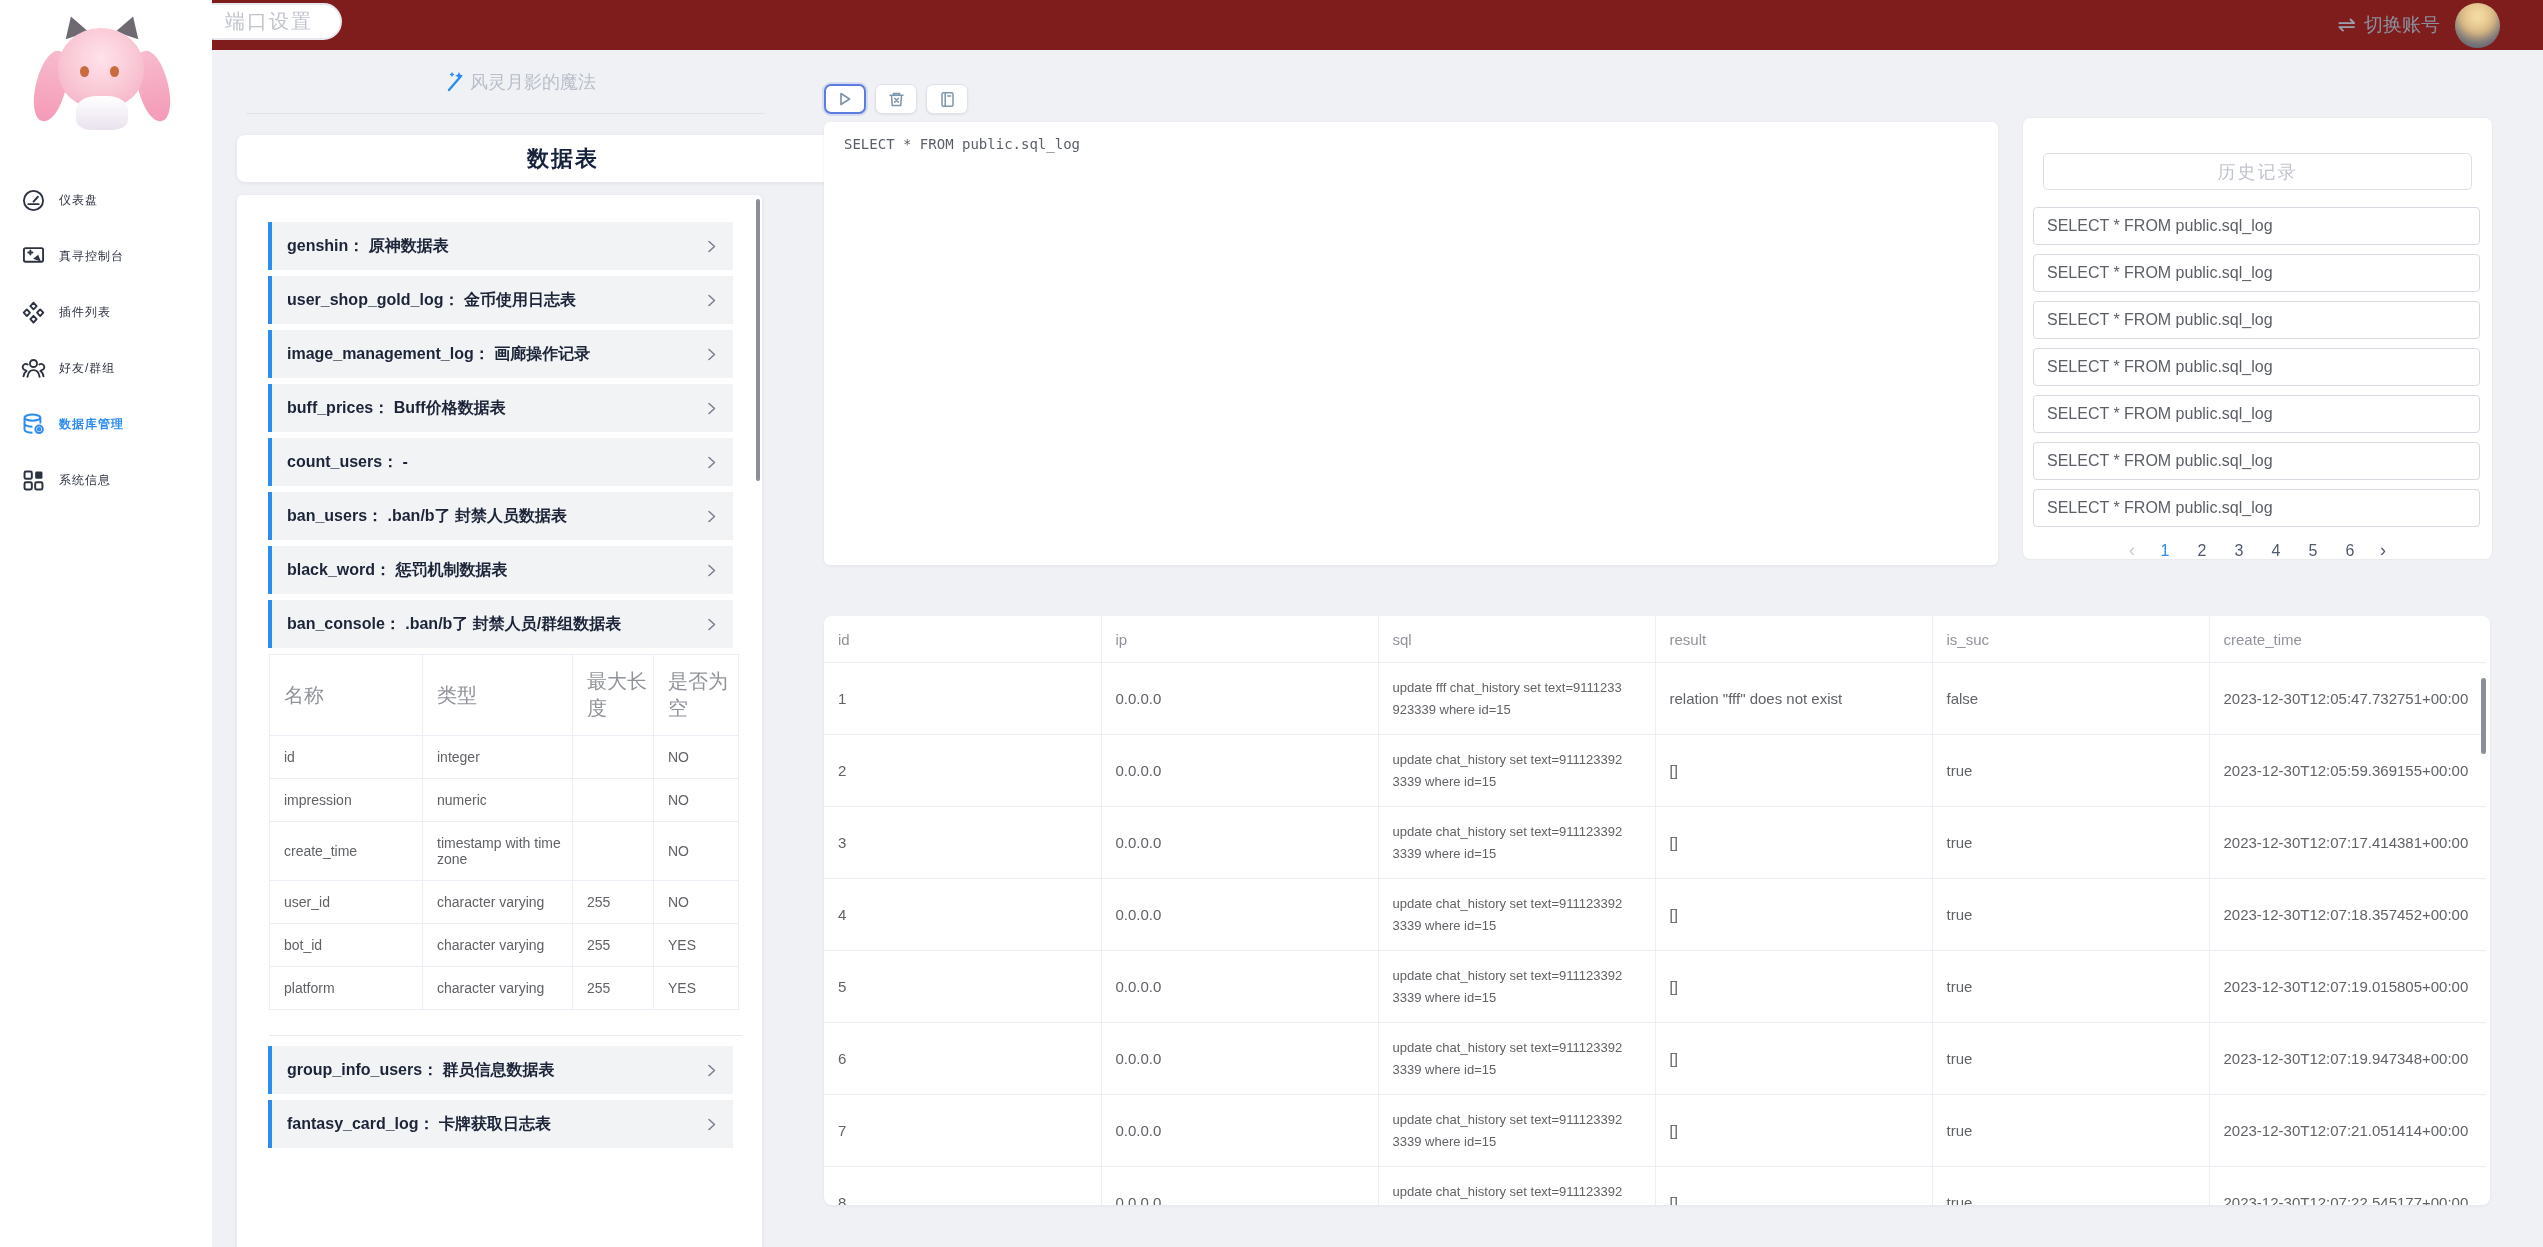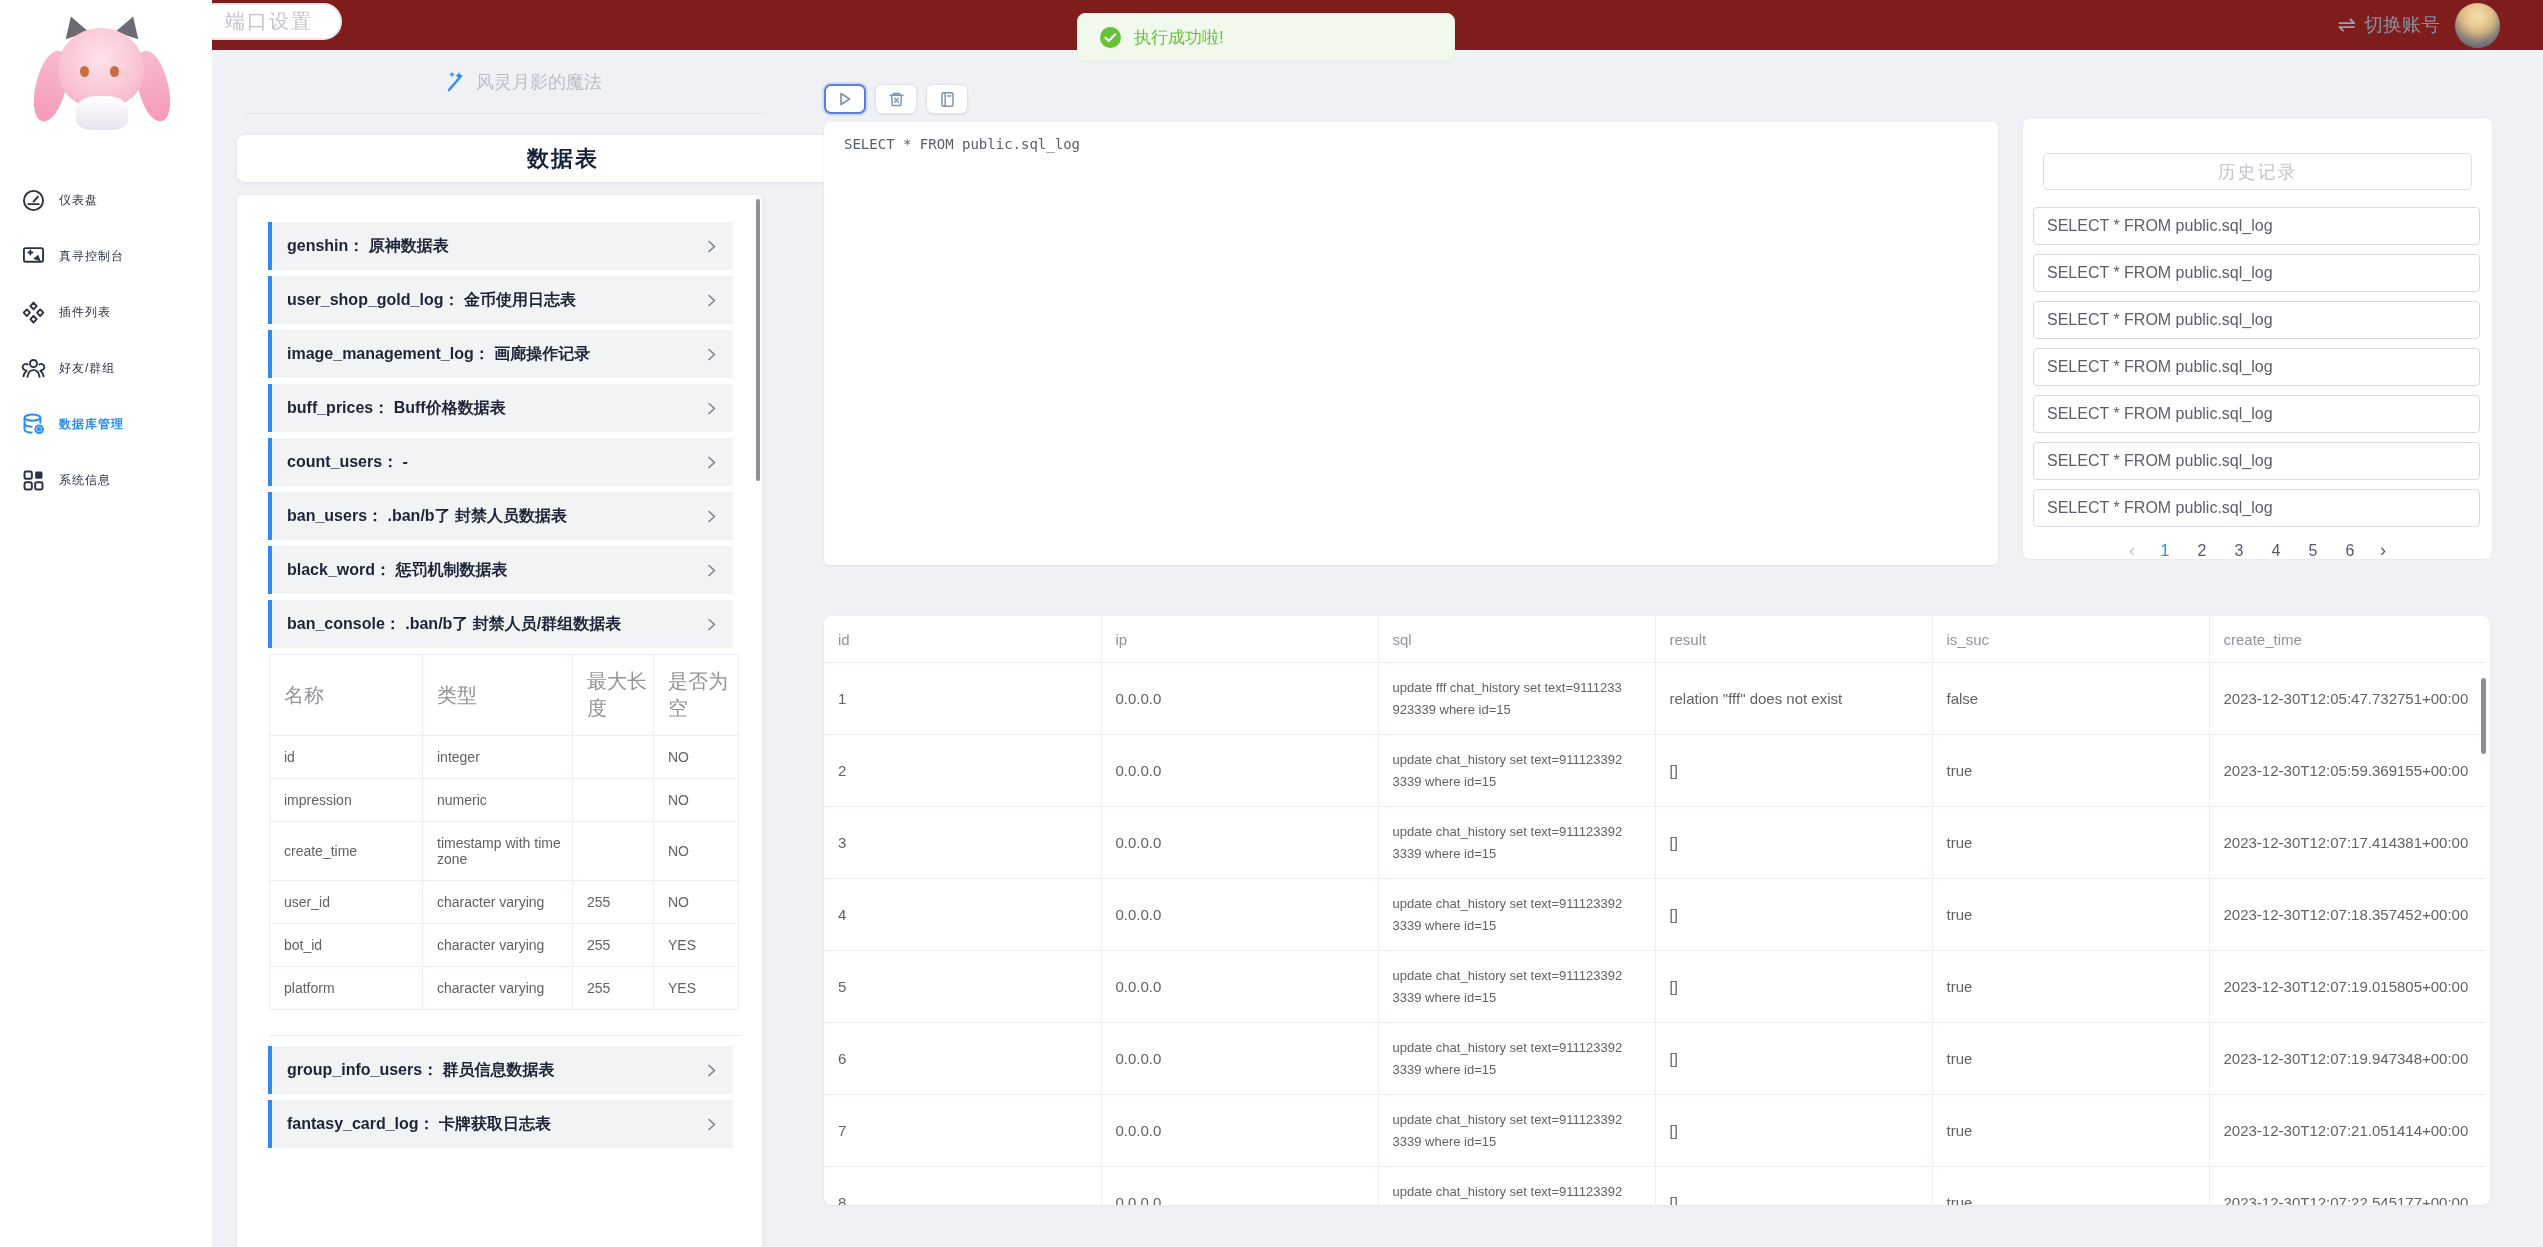--- a/index.html
+++ b/index.html
@@ -44,21 +44,21 @@
       background:radial-gradient(circle at 50% 30%,#f3dca6 0%,#e8c48a 45%,#6b7a99 100%);
       box-shadow:inset 0 -10px 14px rgba(40,50,80,.45);}
 
   
   .toast{position:absolute;left:1077px;top:13px;width:378px;height:49px;background:#f0f9eb;
       border:1px solid #e1f3d8;border-radius:8px;display:flex;align-items:center;padding-left:22px;
       box-sizing:border-box;gap:13px;z-index:5;}
   .toast .tmsg{color:#67c23a;font-size:17px;}
 
   
-  .watermark{position:absolute;left:444px;top:70px;display:flex;align-items:center;gap:10px;z-index:1;}
+  .watermark{position:absolute;left:444px;top:70px;display:flex;align-items:center;gap:4px;z-index:1;}
   .watermark .wtext{color:#b9bec8;font-size:18px;}
 
   
   .panel-divider{position:absolute;left:246px;top:113px;width:519px;height:1px;background:#e2e4e9;}
   .title-card{position:absolute;left:237px;top:135px;width:576px;height:47px;background:#fff;border-radius:8px;
       box-shadow:0 1px 4px rgba(25,35,60,.08);display:flex;align-items:center;justify-content:center;
       font-size:22px;font-weight:bold;color:#17233d;letter-spacing:2px;padding-left:38px;}
   .list-card{position:absolute;left:237px;top:195px;width:525px;height:1174px;background:#fff;border-radius:5px;
       box-shadow:0 1px 4px rgba(25,35,60,.08);overflow:hidden;}
   .list-inner{padding:27px 0 0 31px;}
@@ -203,27 +203,20 @@
 
   <header class="topbar">
     <button class="port-btn">端口设置</button>
     <div class="switch">
       <span class="arrows">⇌</span>
       <span>切换账号</span>
     </div>
     <div class="user-avatar"></div>
   </header>
 
-  <div class="toast">
-    <svg width="21" height="21" viewBox="0 0 21 21">
-      <circle cx="10.5" cy="10.5" r="10.5" fill="#67c23a"></circle>
-      <path d="M5.5 10.8l3.2 3.2 6.4-6.6" stroke="#fff" stroke-width="2.2" fill="none" stroke-linecap="round" stroke-linejoin="round"></path>
-    </svg>
-    <span class="tmsg">执行成功啦!</span>
-  </div>
 
   <div class="watermark">
     <svg width="22" height="24" viewBox="0 0 22 24">
       <path d="M17 6 L5 20" stroke="#2d8cf0" stroke-width="2.4" stroke-linecap="round"></path>
       <path d="M15 2 l1.2 2.6 2.6 1.2 -2.6 1.2 -1.2 2.6 -1.2-2.6 -2.6-1.2 2.6-1.2z" fill="#2d8cf0"></path>
       <path d="M8 3 v3 M6.5 4.5 h3" stroke="#2d8cf0" stroke-width="1.4" stroke-linecap="round"></path>
     </svg>
     <span class="wtext">风灵月影的魔法</span>
   </div>
 

